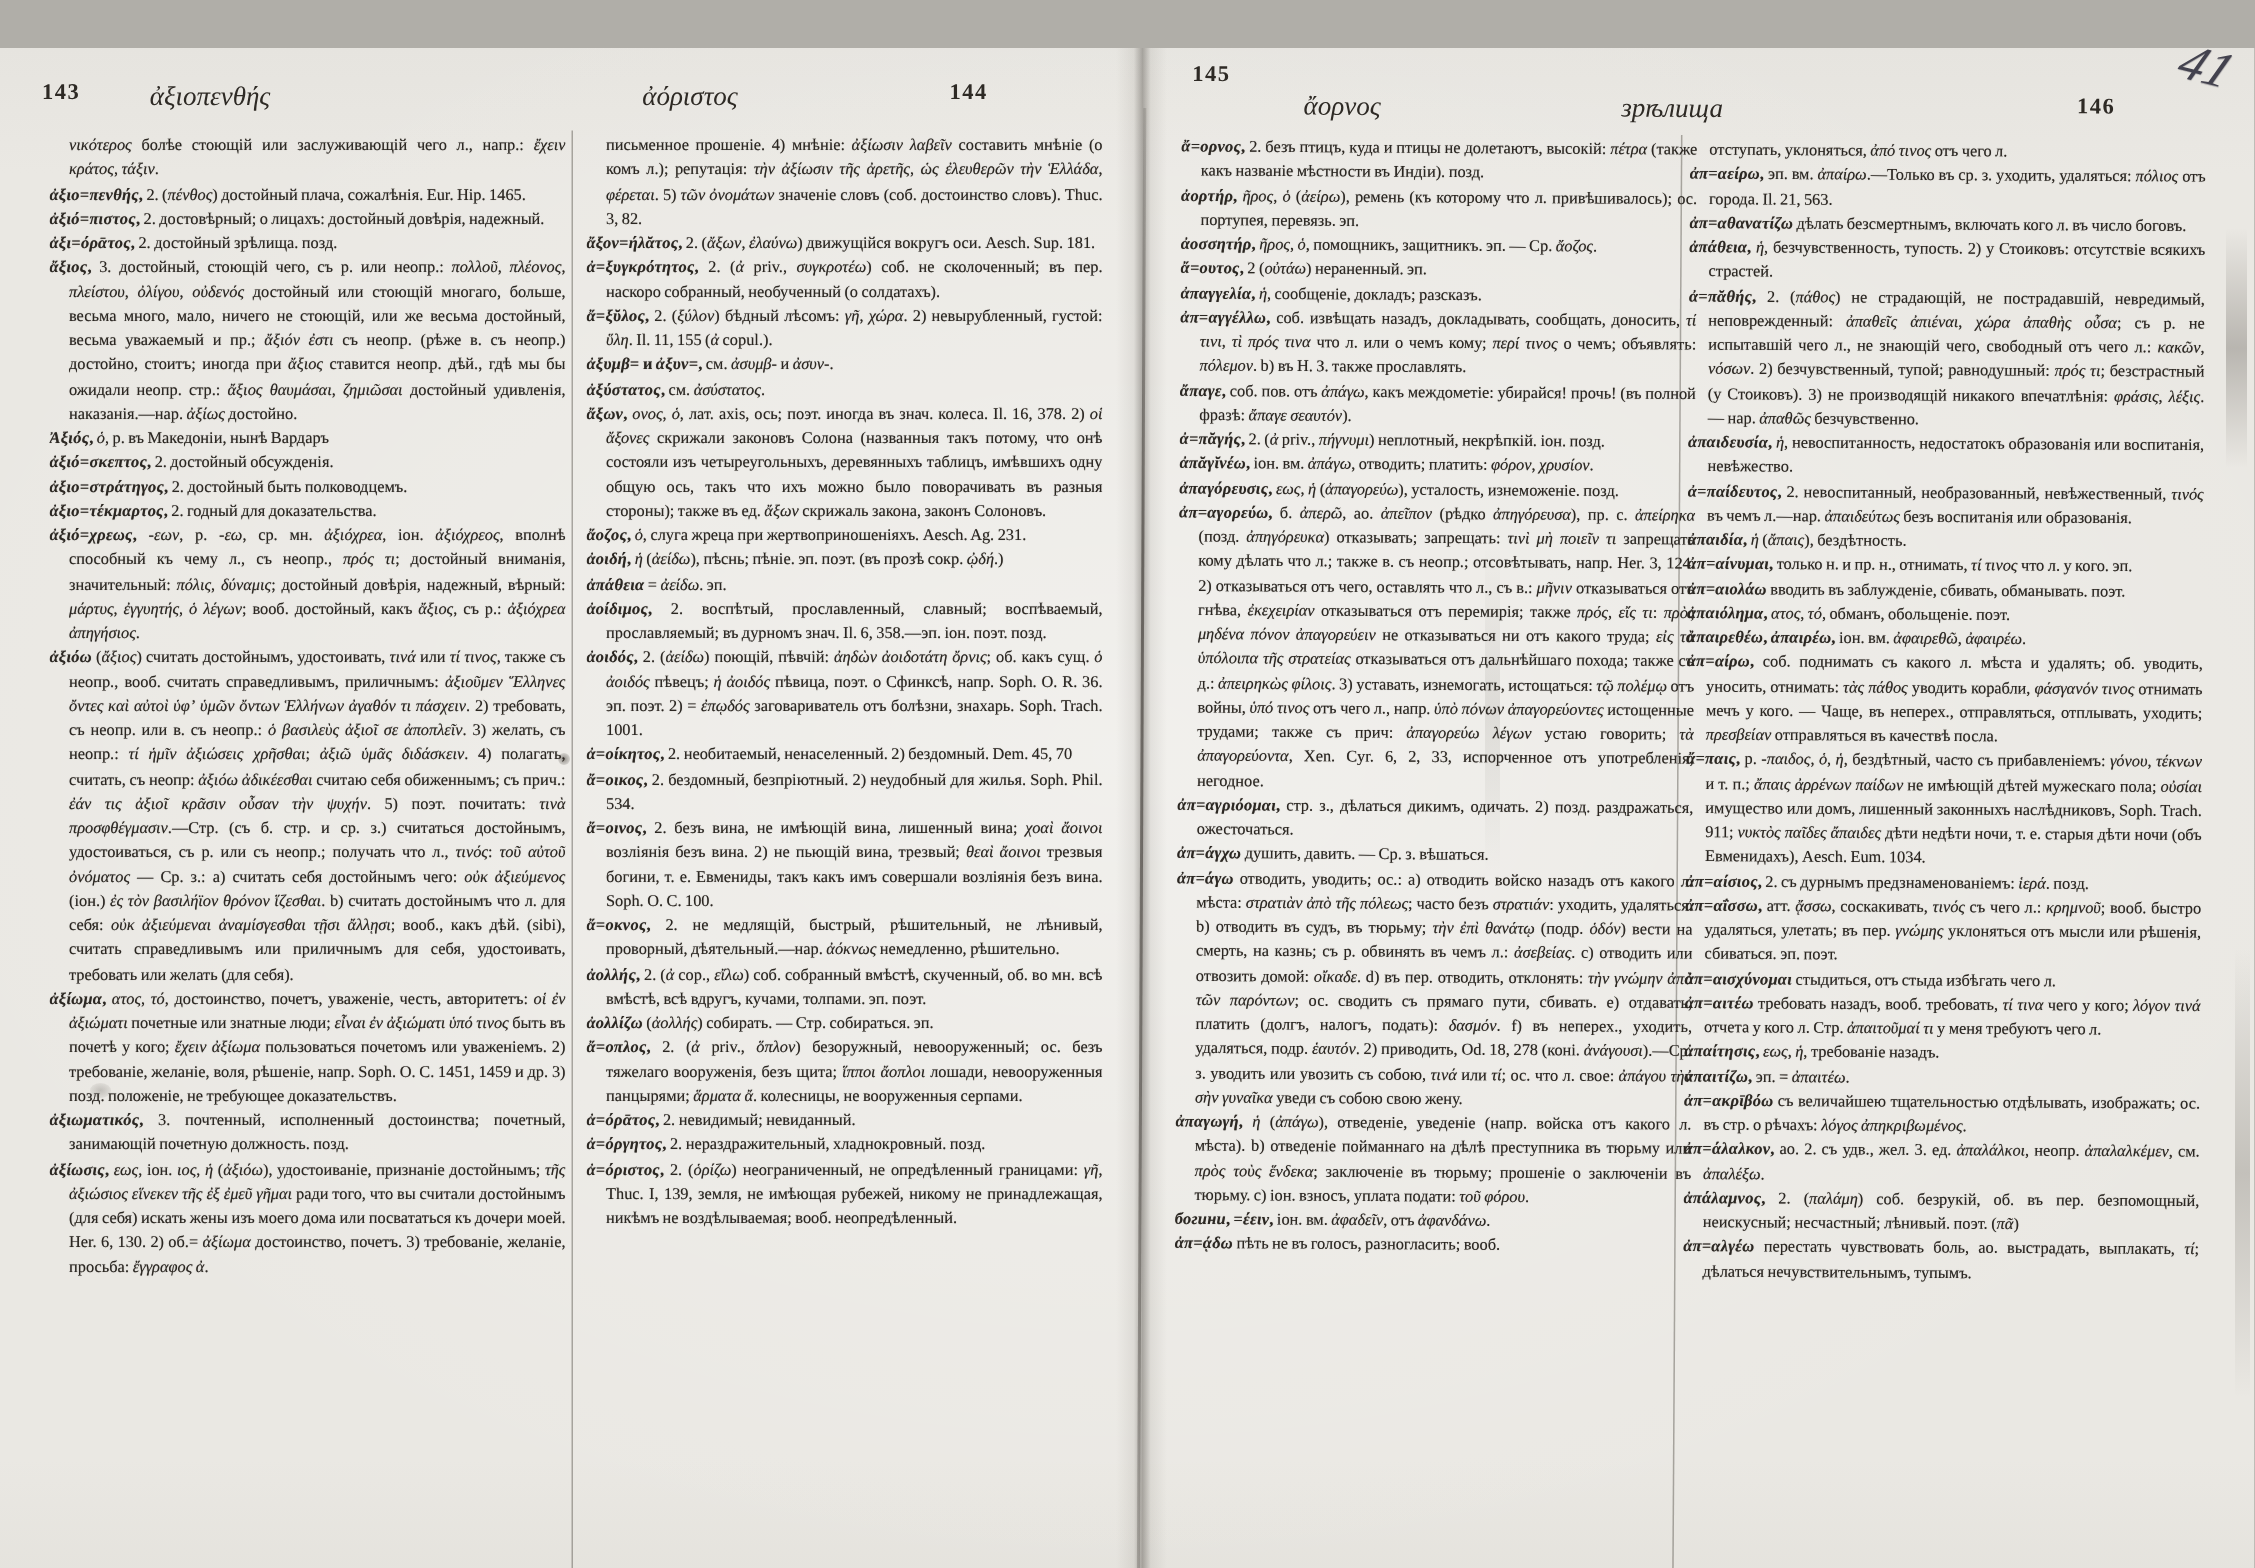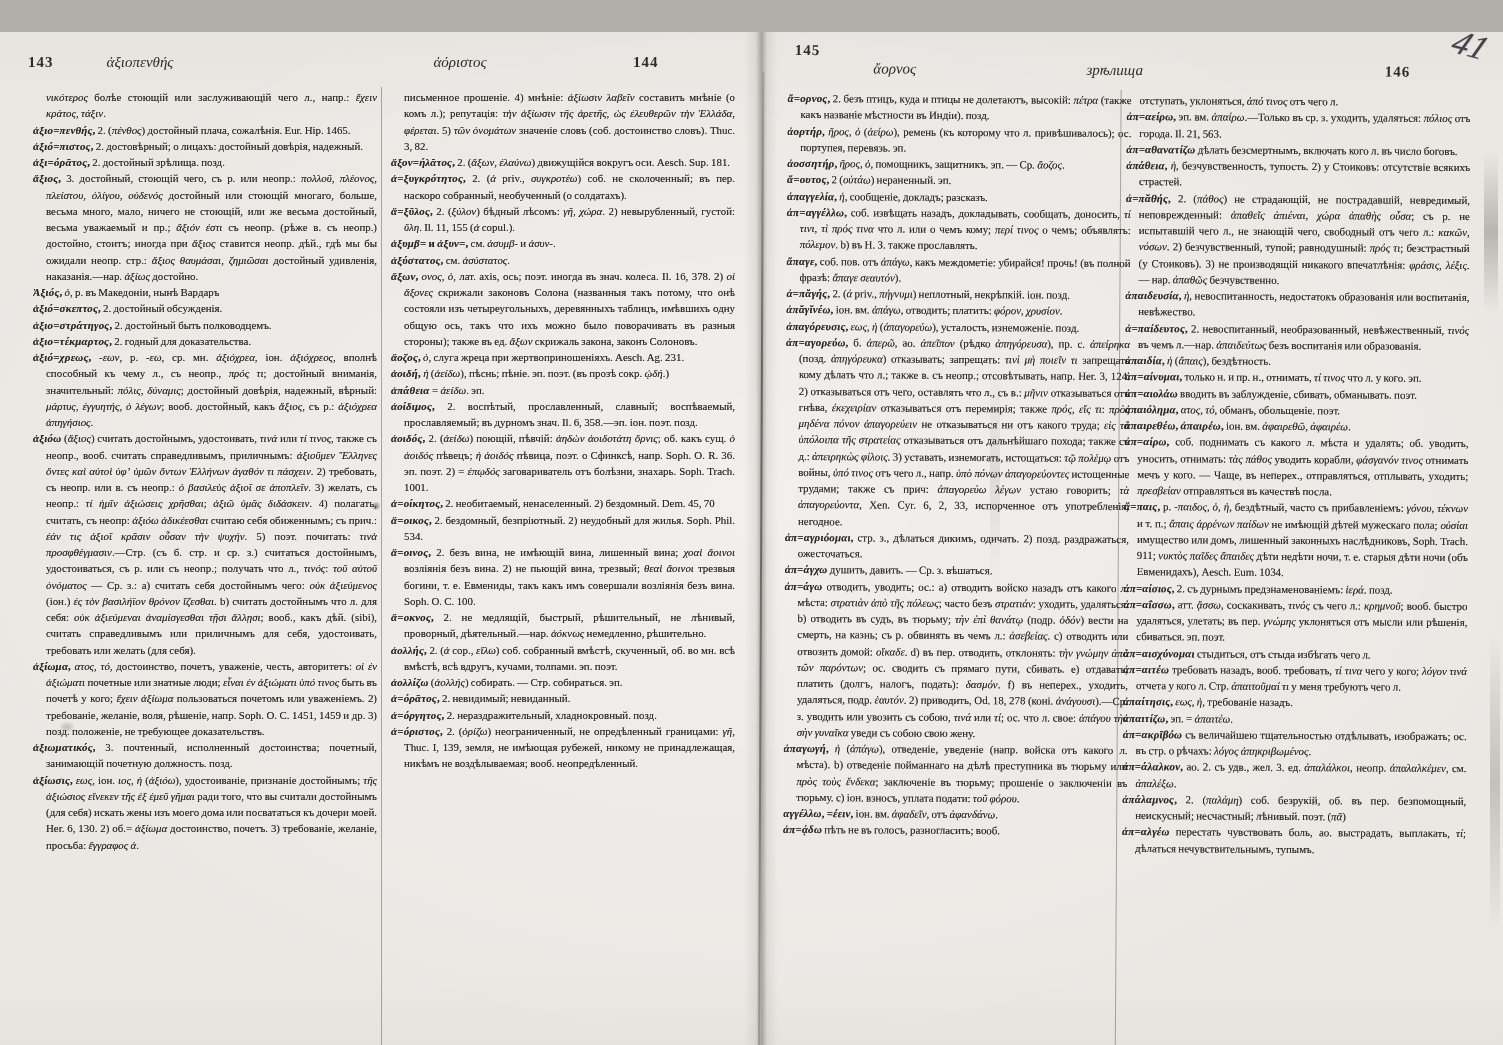--- a/index.html
+++ b/index.html
@@ -19,21 +19,21 @@
   .gutter-line{
     position:absolute;left:760px;top:40px;width:2px;height:1005px;
     background:linear-gradient(180deg, rgba(50,45,40,0.15), rgba(45,40,35,0.55) 30%, rgba(45,40,35,0.45) 70%, rgba(50,45,40,0.2));
     transform:rotate(0.25deg);
   }
   .page{position:absolute;top:0;height:1045px;}
   .page-left{left:0;width:755px;}
   .page-right{left:755px;width:748px;transform:rotate(0.35deg);transform-origin:50% 0;}
   .col-divider{position:absolute;width:1px;background:rgba(110,106,98,0.55);}
   .pagenum{position:absolute;font-size:15px;font-weight:bold;letter-spacing:1px;color:#2e2a25;}
-  .runhead{position:absolute;font-size:15px;font-style:italic;text-align:center;color:#2e2a25;}
+  .runhead{position:absolute;font-size:18px;font-style:italic;text-align:center;color:#2e2a25;}
   .col{
     position:absolute;width:344px;height:988px;overflow:hidden;
     font-size:10.9px;line-height:16.25px;text-align:justify;
     word-spacing:-0.4px;
     text-shadow:0 0 0.5px rgba(43,39,34,0.55);
   }
   .entry{margin:0;padding-left:13px;text-indent:-13px;}
   .entry.cont{text-indent:0;}
   .hw{font-weight:bold;}
   .hw i{letter-spacing:0.2px;}
@@ -98,20 +98,21 @@
         <p class="entry"><b class="hw"><i>ἀοιδή</i>,</b> <i>ἡ</i> (<i>ἀείδω</i>), пѣснь; пѣніе. эп. поэт. (въ прозѣ сокр. <i>ᾠδή</i>.)</p>
         <p class="entry"><b class="hw"><i>ἀπάθεια</i></b> = <i>ἀείδω</i>. эп.</p>
         <p class="entry"><b class="hw"><i>ἀοίδιμος</i>,</b> 2. воспѣтый, прославленный, славный; воспѣваемый, прославляемый; въ дурномъ знач. Il. 6, 358.—эп. іон. поэт. позд.</p>
         <p class="entry"><b class="hw"><i>ἀοιδός</i>,</b> 2. (<i>ἀείδω</i>) поющій, пѣвчій: <i>ἀηδὼν</i> <i>ἀοιδοτάτη</i> <i>ὄρνις</i>; об. какъ сущ. <i>ὁ</i> <i>ἀοιδός</i> пѣвецъ; <i>ἡ</i> <i>ἀοιδός</i> пѣвица, поэт. о Сфинксѣ, напр. Soph. O. R. 36. эп. поэт. 2) = <i>ἐπῳδός</i> заговариватель отъ болѣзни, знахарь. Soph. Trach. 1001.</p>
         <p class="entry"><b class="hw"><i>ἀ=οίκητος</i>,</b> 2. необитаемый, ненаселенный. 2) бездомный. Dem. 45, 70</p>
         <p class="entry"><b class="hw"><i>ἄ=οικος</i>,</b> 2. бездомный, безпріютный. 2) неудобный для жилья. Soph. Phil. 534.</p>
         <p class="entry"><b class="hw"><i>ἄ=οινος</i>,</b> 2. безъ вина, не имѣющій вина, лишенный вина; <i>χοαὶ</i> <i>ἄοινοι</i> возліянія безъ вина. 2) не пьющій вина, трезвый; <i>θεαὶ</i> <i>ἄοινοι</i> трезвыя богини, т. е. Евмениды, такъ какъ имъ совершали возліянія безъ вина. Soph. O. C. 100.</p>
         <p class="entry"><b class="hw"><i>ἄ=οκνος</i>,</b> 2. не медлящій, быстрый, рѣшительный, не лѣнивый, проворный, дѣятельный.—нар. <i>ἀόκνως</i> немедленно, рѣшительно.</p>
         <p class="entry"><b class="hw"><i>ἀολλής</i>,</b> 2. (<i>ἀ</i> cop., <i>εἴλω</i>) соб. собранный вмѣстѣ, скученный, об. во мн. всѣ вмѣстѣ, всѣ вдругъ, кучами, толпами. эп. поэт.</p>
         <p class="entry"><b class="hw"><i>ἀολλίζω</i></b> (<i>ἀολλής</i>) собирать. — Стр. собираться. эп.</p>
+        <p class="entry"><b class="hw"><i>ἄ=οπλος</i>,</b> 2. (<i>ἀ</i> priv., <i>ὅπλον</i>) безоружный, невооруженный; ос. безъ тяжелаго вооруженія, безъ щита; <i>ἵπποι</i> <i>ἄοπλοι</i> лошади, невооруженныя панцырями; <i>ἅρματα</i> <i>ἄ</i>. колесницы, не вооруженныя серпами.</p>
         <p class="entry"><b class="hw"><i>ἀ=όρᾱτος</i>,</b> 2. невидимый; невиданный.</p>
         <p class="entry"><b class="hw"><i>ἀ=όργητος</i>,</b> 2. нераздражительный, хладнокровный. позд.</p>
         <p class="entry"><b class="hw"><i>ἀ=όριστος</i>,</b> 2. (<i>ὁρίζω</i>) неограниченный, не опредѣленный границами: <i>γῆ</i>, Thuc. I, 139, земля, не имѣющая рубежей, никому не принадлежащая, никѣмъ не воздѣлываемая; вооб. неопредѣленный.</p>
       </div>
   </div>
 
   <div class="page page-right">
     <div class="pagenum" style="left:40px;top:12px;">145</div>
     <div class="runhead" style="left:65px;top:30px;width:150px;">ἄορνος</div>
     <div class="runhead" style="left:285px;top:30px;width:150px;">зрѣлища</div>
@@ -126,21 +127,21 @@
         <p class="entry"><b class="hw"><i>ἀπ=αγγέλλω</i>,</b> соб. извѣщать назадъ, докладывать, сообщать, доносить, <i>τί</i> <i>τινι</i>, <i>τὶ</i> <i>πρός</i> <i>τινα</i> что л. или о чемъ кому; <i>περί</i> <i>τινος</i> о чемъ; объявлять: <i>πόλεμον</i>. b) въ Н. З. также прославлять.</p>
         <p class="entry"><b class="hw"><i>ἄπαγε</i>,</b> соб. пов. отъ <i>ἀπάγω</i>, какъ междометіе: убирайся! прочь! (въ полной фразѣ: <i>ἄπαγε</i> <i>σεαυτόν</i>).</p>
         <p class="entry"><b class="hw"><i>ἀ=πᾰγής</i>,</b> 2. (<i>ἀ</i> priv., <i>πήγνυμι</i>) неплотный, некрѣпкій. іон. позд.</p>
         <p class="entry"><b class="hw"><i>ἀπᾰγῐνέω</i>,</b> іон. вм. <i>ἀπάγω</i>, отводить; платить: <i>φόρον</i>, <i>χρυσίον</i>.</p>
         <p class="entry"><b class="hw"><i>ἀπαγόρευσις</i>,</b> <i>εως</i>, <i>ἡ</i> (<i>ἀπαγορεύω</i>), усталость, изнеможеніе. позд.</p>
         <p class="entry"><b class="hw"><i>ἀπ=αγορεύω</i>,</b> б. <i>ἀπερῶ</i>, ао. <i>ἀπεῖπον</i> (рѣдко <i>ἀπηγόρευσα</i>), пр. с. <i>ἀπείρηκα</i> (позд. <i>ἀπηγόρευκα</i>) отказывать; запрещать: <i>τινὶ</i> <i>μὴ</i> <i>ποιεῖν</i> <i>τι</i> запрещать кому дѣлать что л.; также в. съ неопр.; отсовѣтывать, напр. Her. 3, 124. 2) отказываться отъ чего, оставлять что л., съ в.: <i>μῆνιν</i> отказываться отъ гнѣва, <i>ἐκεχειρίαν</i> отказываться отъ перемирія; также <i>πρός</i>, <i>εἴς</i> <i>τι</i>: <i>πρὸς</i> <i>μηδένα</i> <i>πόνον</i> <i>ἀπαγορεύειν</i> не отказываться ни отъ какого труда; <i>εἰς</i> <i>τὰ</i> <i>ὑπόλοιπα</i> <i>τῆς</i> <i>στρατείας</i> отказываться отъ дальнѣйшаго похода; также съ д.: <i>ἀπειρηκὼς</i> <i>φίλοις</i>. 3) уставать, изнемогать, истощаться: <i>τῷ</i> <i>πολέμῳ</i> отъ войны, <i>ὑπό</i> <i>τινος</i> отъ чего л., напр. <i>ὑπὸ</i> <i>πόνων</i> <i>ἀπαγορεύοντες</i> истощенные трудами; также съ прич: <i>ἀπαγορεύω</i> <i>λέγων</i> устаю говорить; <i>τὰ</i> <i>ἀπαγορεύοντα</i>, Xen. Cyr. 6, 2, 33, испорченное отъ употребленія, негодное.</p>
         <p class="entry"><b class="hw"><i>ἀπ=αγριόομαι</i>,</b> стр. з., дѣлаться дикимъ, одичать. 2) позд. раздражаться, ожесточаться.</p>
         <p class="entry"><b class="hw"><i>ἀπ=άγχω</i></b> душить, давить. — Ср. з. вѣшаться.</p>
         <p class="entry"><b class="hw"><i>ἀπ=άγω</i></b> отводить, уводить; ос.: a) отводить войско назадъ отъ какого л. мѣста: <i>στρατιὰν</i> <i>ἀπὸ</i> <i>τῆς</i> <i>πόλεως</i>; часто безъ <i>στρατιάν</i>: уходить, удаляться. b) отводить въ судъ, въ тюрьму; <i>τὴν</i> <i>ἐπὶ</i> <i>θανάτῳ</i> (подр. <i>ὁδόν</i>) вести на смерть, на казнь; съ р. обвинять въ чемъ л.: <i>ἀσεβείας</i>. c) отводить или отвозить домой: <i>οἴκαδε</i>. d) въ пер. отводить, отклонять: <i>τὴν</i> <i>γνώμην</i> <i>ἀπὸ</i> <i>τῶν</i> <i>παρόντων</i>; ос. сводить съ прямаго пути, сбивать. e) отдавать, платить (долгъ, налогъ, подать): <i>δασμόν</i>. f) въ неперех., уходить, удаляться, подр. <i>ἑαυτόν</i>. 2) приводить, Od. 18, 278 (коні. <i>ἀνάγουσι</i>).—Ср. з. уводить или увозить съ собою, <i>τινά</i> или <i>τί</i>; ос. что л. свое: <i>ἀπάγου</i> <i>τὴν</i> <i>σὴν</i> <i>γυναῖκα</i> уведи съ собою свою жену.</p>
         <p class="entry"><b class="hw"><i>ἀπαγωγή</i>,</b> <i>ἡ</i> (<i>ἀπάγω</i>), отведеніе, уведеніе (напр. войска отъ какого л. мѣста). b) отведеніе пойманнаго на дѣлѣ преступника въ тюрьму или <i>πρὸς</i> <i>τοὺς</i> <i>ἕνδεκα</i>; заключеніе въ тюрьму; прошеніе о заключеніи въ тюрьму. c) іон. взносъ, уплата подати: <i>τοῦ</i> <i>φόρου</i>.</p>
-        <p class="entry"><b class="hw"><i>αγγέλλω</i>, =<i>έειν</i>,</b> іон. вм. <i>ἀφαδεῖν</i>, отъ <i>ἀφανδάνω</i>.</p>
+        <p class="entry"><b class="hw"><i>богини</i>, =<i>έειν</i>,</b> іон. вм. <i>ἀφαδεῖν</i>, отъ <i>ἀφανδάνω</i>.</p>
         <p class="entry"><b class="hw"><i>ἀπ=ᾴδω</i></b> пѣть не въ голосъ, разногласить; вооб.</p>
       </div>
     <div class="col" style="left:372px;top:60px;">
         <p class="entry cont">отступать, уклоняться, <i>ἀπό</i> <i>τινος</i> отъ чего л.</p>
         <p class="entry"><b class="hw"><i>ἀπ=αείρω</i>,</b> эп. вм. <i>ἀπαίρω</i>.—Только въ ср. з. уходить, удаляться: <i>πόλιος</i> отъ города. Il. 21, 563.</p>
         <p class="entry"><b class="hw"><i>ἀπ=αθανατίζω</i></b> дѣлать безсмертнымъ, включать кого л. въ число боговъ.</p>
         <p class="entry"><b class="hw"><i>ἀπάθεια</i>,</b> <i>ἡ</i>, безчувственность, тупость. 2) у Стоиковъ: отсутствіе всякихъ страстей.</p>
         <p class="entry"><b class="hw"><i>ἀ=πᾰθής</i>,</b> 2. (<i>πάθος</i>) не страдающій, не пострадавшій, невредимый, неповрежденный: <i>ἀπαθεῖς</i> <i>ἀπιέναι</i>, <i>χώρα</i> <i>ἀπαθὴς</i> <i>οὖσα</i>; съ р. не испытавшій чего л., не знающій чего, свободный отъ чего л.: <i>κακῶν</i>, <i>νόσων</i>. 2) безчувственный, тупой; равнодушный: <i>πρός</i> <i>τι</i>; безстрастный (у Стоиковъ). 3) не производящій никакого впечатлѣнія: <i>φράσις</i>, <i>λέξις</i>. — нар. <i>ἀπαθῶς</i> безчувственно.</p>
         <p class="entry"><b class="hw"><i>ἀπαιδευσία</i>,</b> <i>ἡ</i>, невоспитанность, недостатокъ образованія или воспитанія, невѣжество.</p>
         <p class="entry"><b class="hw"><i>ἀ=παίδευτος</i>,</b> 2. невоспитанный, необразованный, невѣжественный, <i>τινός</i> въ чемъ л.—нар. <i>ἀπαιδεύτως</i> безъ воспитанія или образованія.</p>

